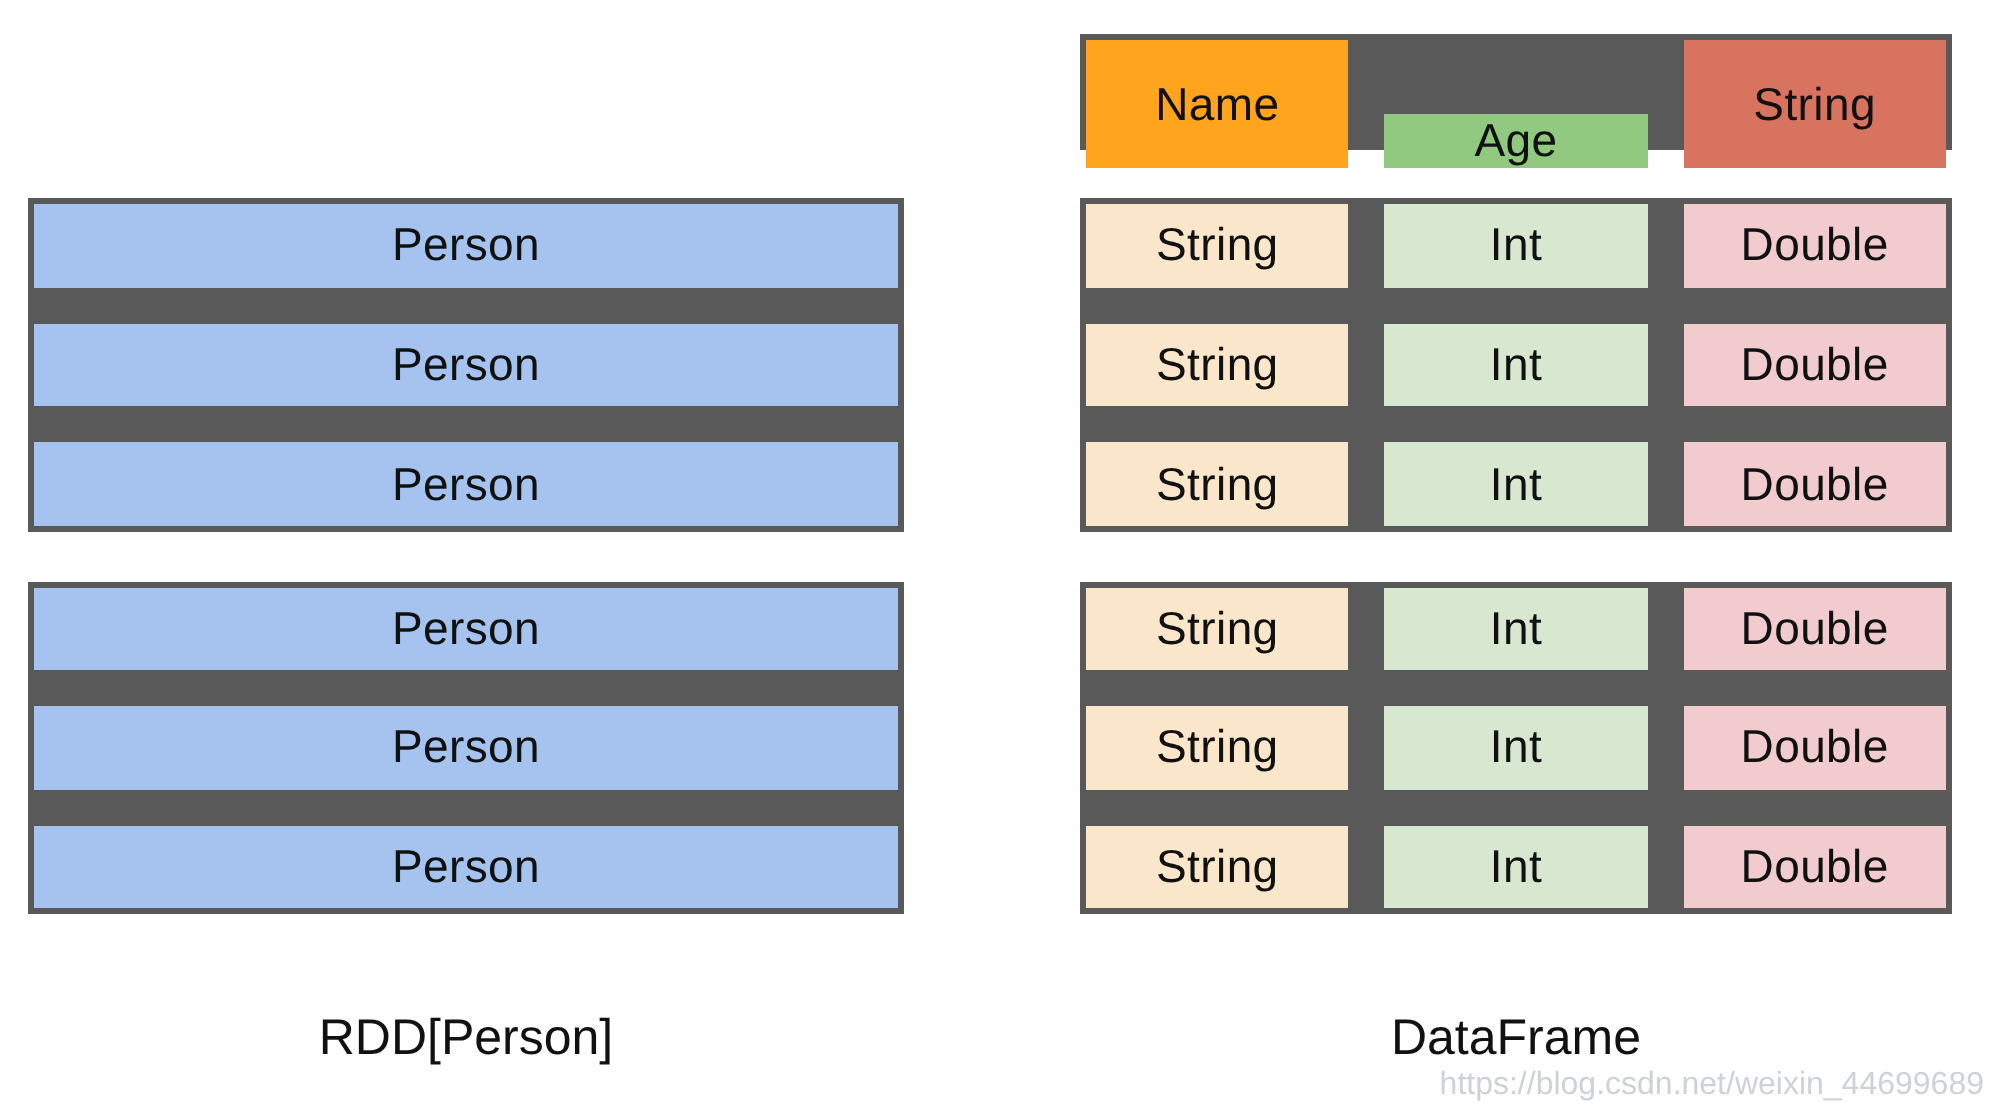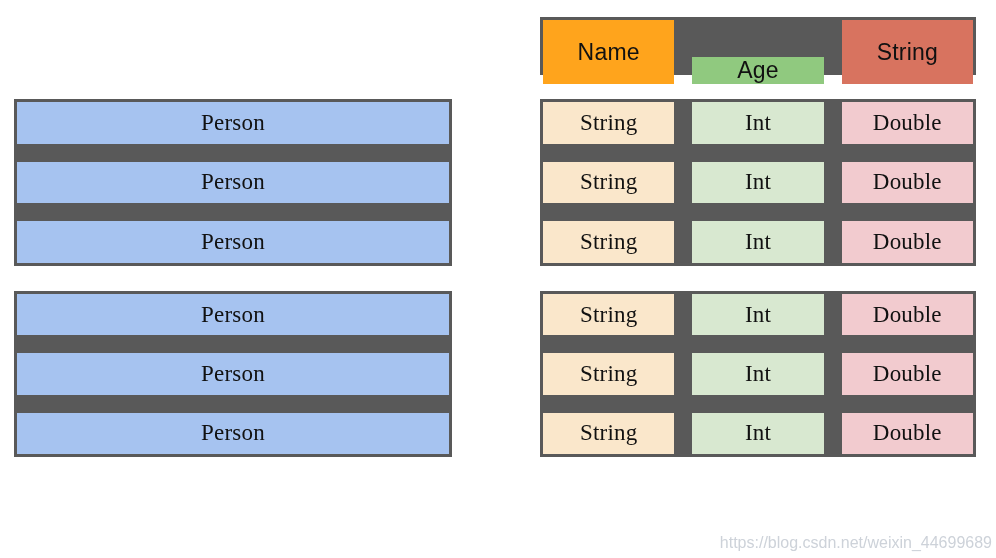--- a/index.html
+++ b/index.html
@@ -17,21 +17,21 @@
   }
   
   .grid-group {
     position: absolute;
     display: grid;
     box-sizing: border-box;
     padding: 3px;
     gap: 18px;
     background: #595959;
   }
-  .rows-3 { grid-template-rows: repeat(3, 1fr); font-family: Liberation Serif, serif; }
+  .rows-3 { grid-template-rows: repeat(3, 1fr); }
   .cols-3 { grid-template-columns: repeat(3, 1fr); }
   .cell {
     display: flex;
     align-items: center;
     justify-content: center;
     font-size: 23px;
     color: #111111;
     letter-spacing: 0.2px;
   }
   
@@ -101,16 +101,18 @@
     <div class="cell" style="background-color: rgb(216, 232, 208);">Int</div>
     <div class="cell" style="background-color: rgb(242, 203, 207);">Double</div>
     <div class="cell" style="background-color: rgb(250, 231, 203);">String</div>
     <div class="cell" style="background-color: rgb(216, 232, 208);">Int</div>
     <div class="cell" style="background-color: rgb(242, 203, 207);">Double</div>
     <div class="cell" style="background-color: rgb(250, 231, 203);">String</div>
     <div class="cell" style="background-color: rgb(216, 232, 208);">Int</div>
     <div class="cell" style="background-color: rgb(242, 203, 207);">Double</div>
   </div>
 
+  <div class="caption caption-rdd">RDD[Person]</div>
+  <div class="caption caption-df">DataFrame</div>
 
   <div class="watermark">https://blog.csdn.net/weixin_44699689</div>
 
 </div>
 
 </body></html>

